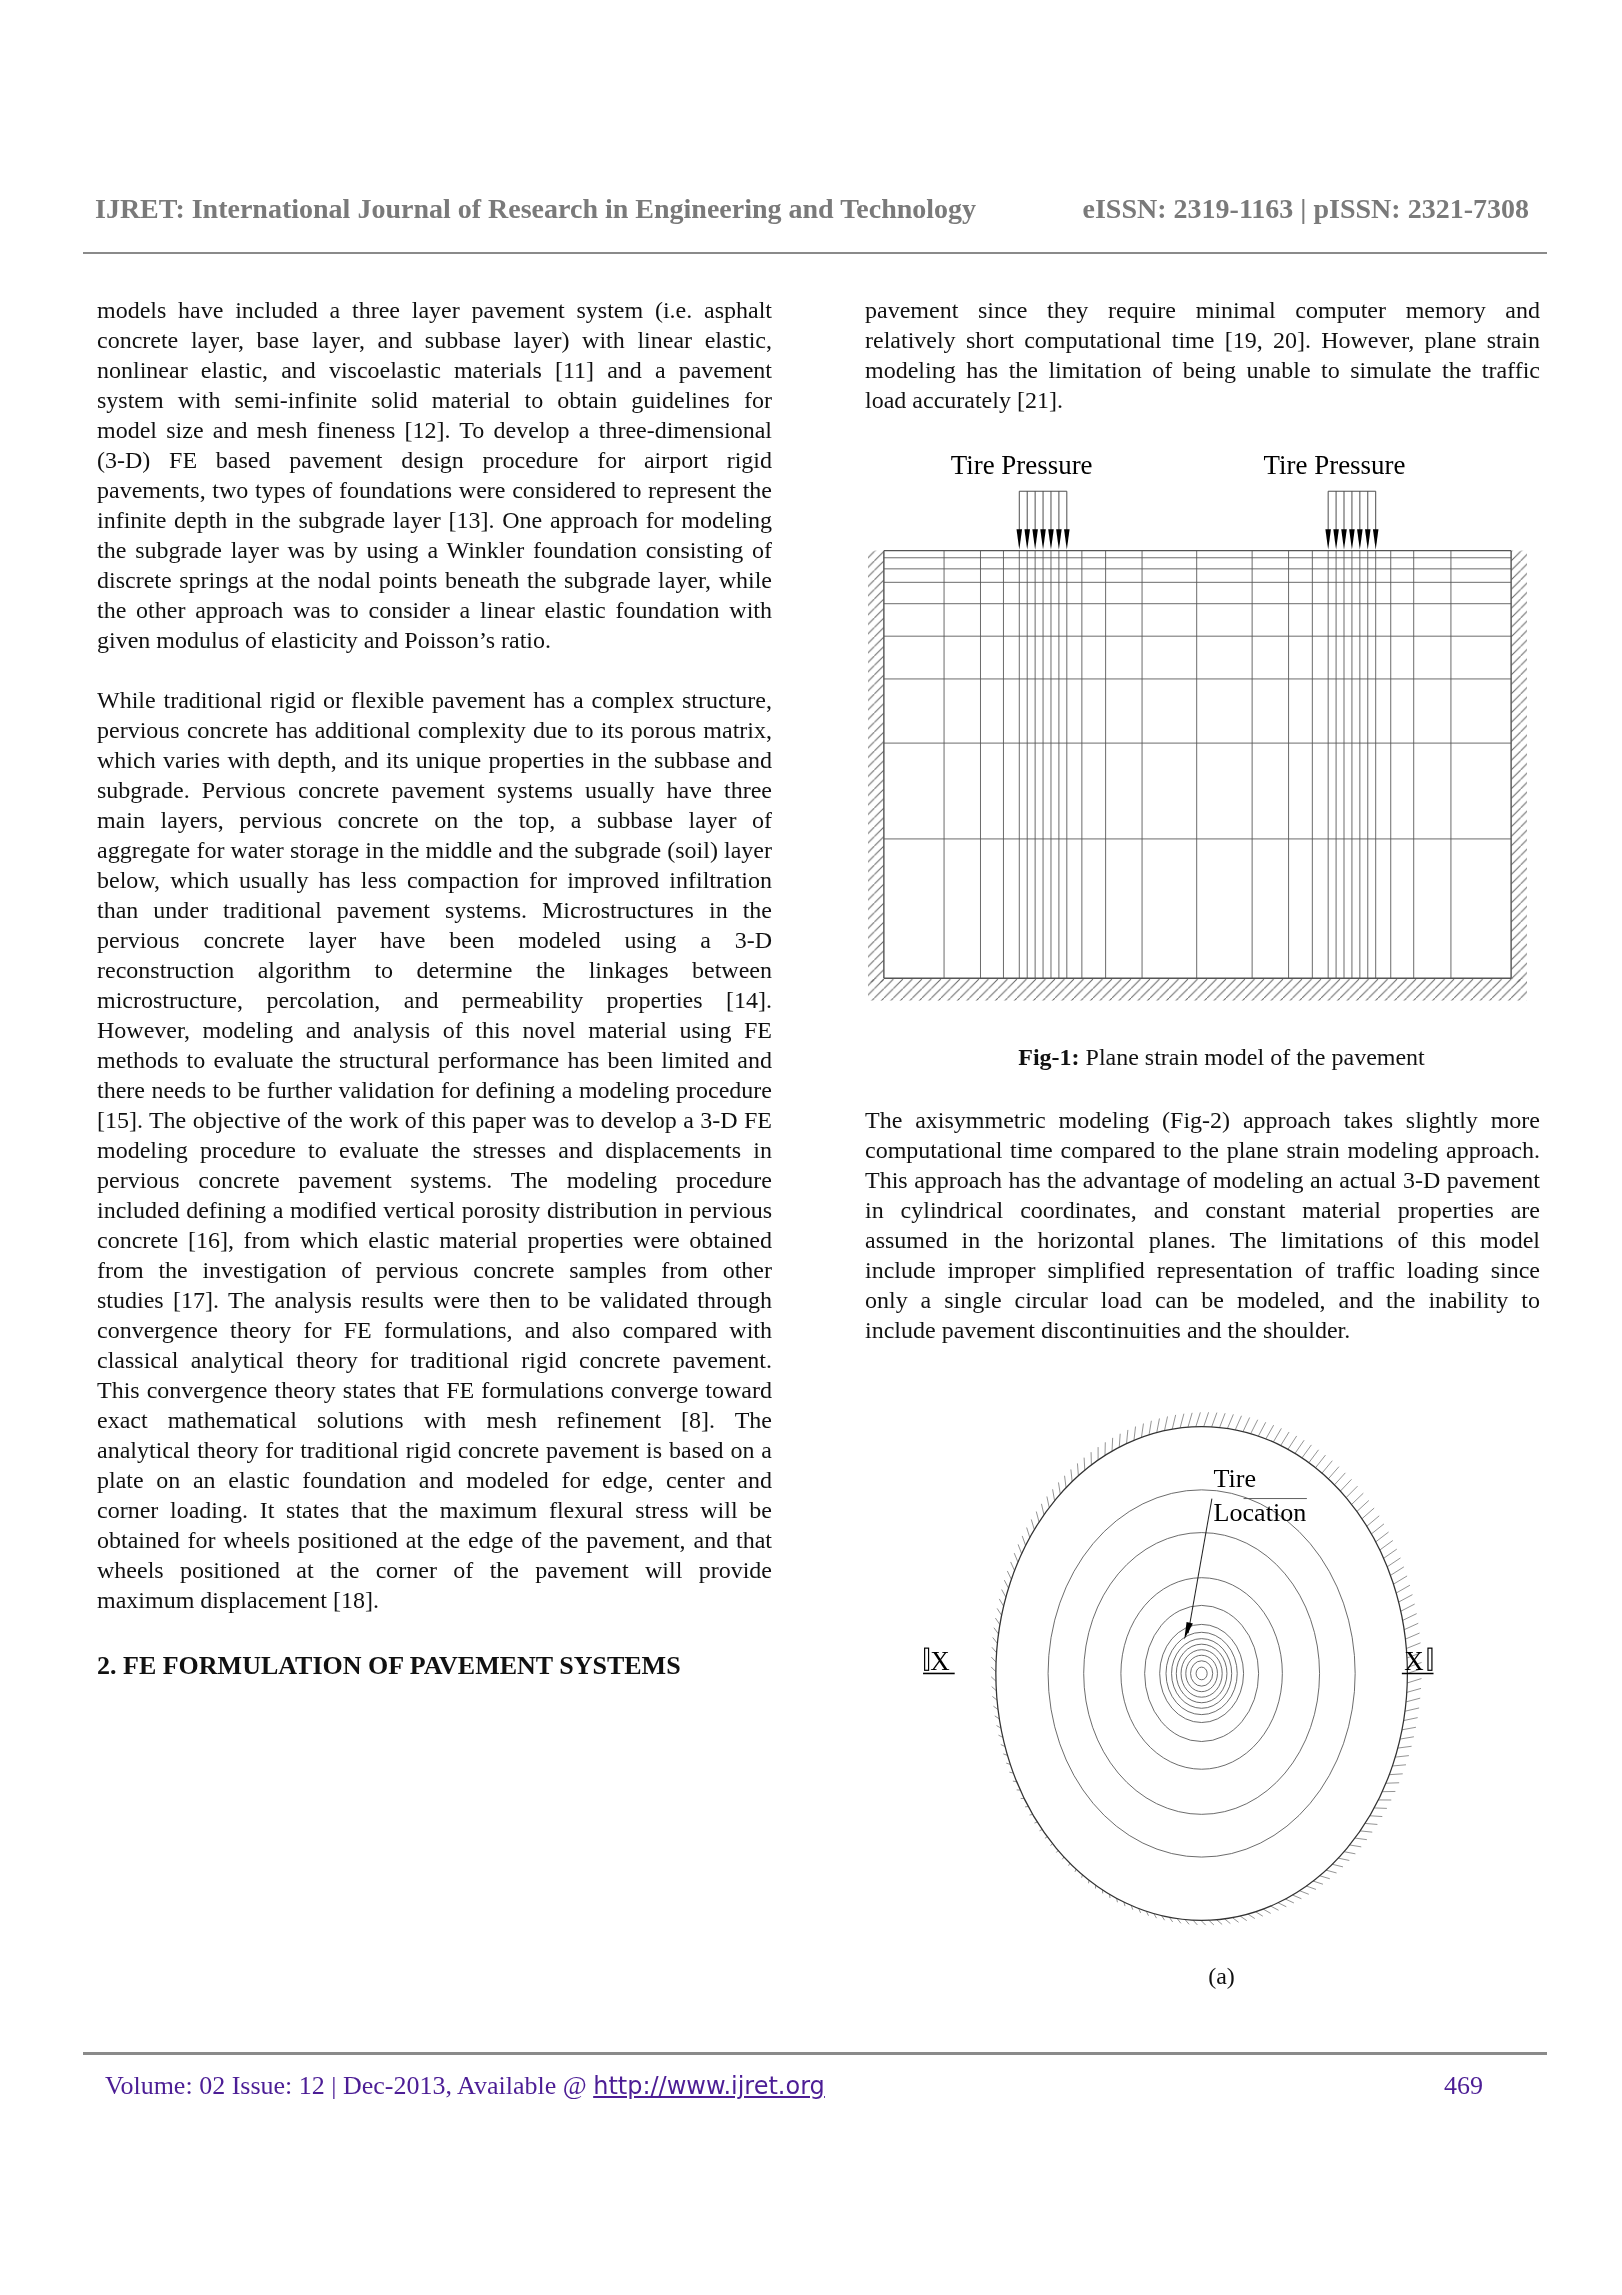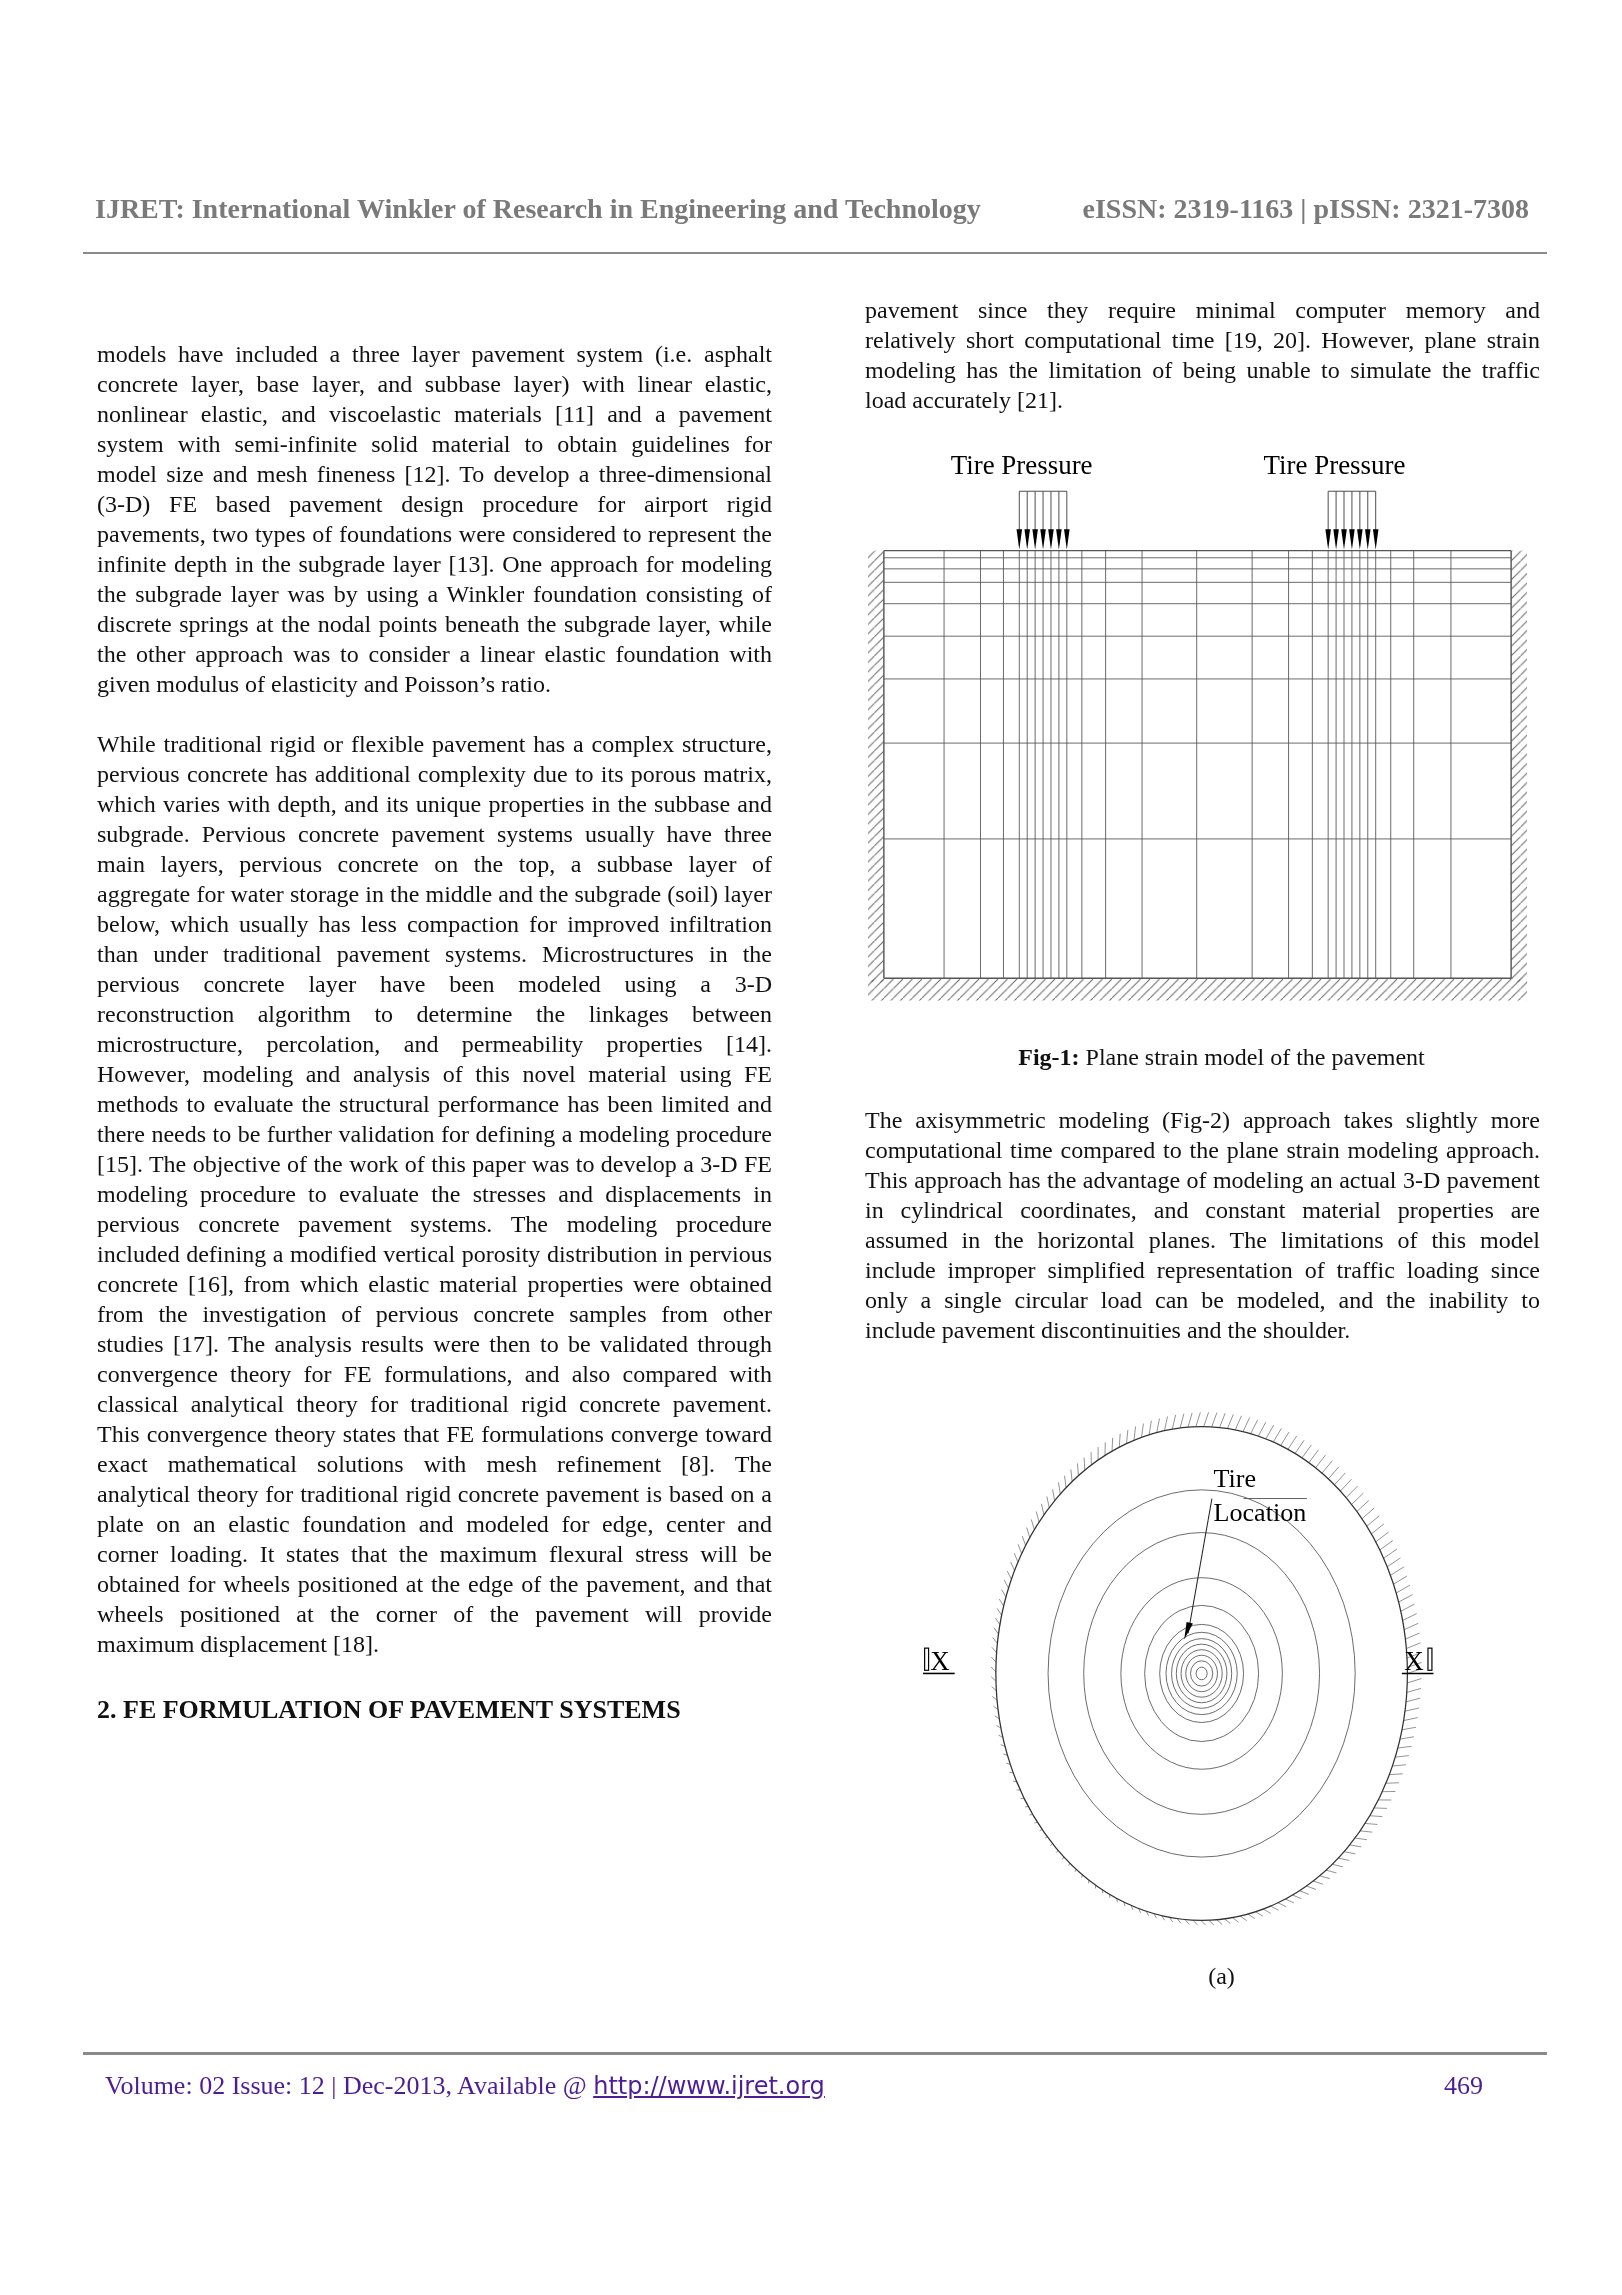--- a/index.html
+++ b/index.html
@@ -5,37 +5,37 @@
   html, body { margin:0; padding:0; background:#ffffff; }
   body { width:1622px; height:2295px; position:relative; overflow:hidden;
          font-family:"Liberation Serif", "DejaVu Serif", serif; color:#111; }
   .header { position:absolute; left:95px; top:193px; width:1434px;
             font-size:28px; font-weight:bold; color:#7a7a7a; white-space:nowrap; }
   .header .issn { position:absolute; right:0; top:0; }
   .rule { position:absolute; left:83px; width:1464px; height:2.4px; background:#8a8a8a; }
   .col { position:absolute; width:675px; font-size:24px; line-height:30px; text-align:justify; }
   .col p { margin:0; }
   .gap { height:30px; }
-  .left { left:97px; top:295px;margin-top:44px; }
+  .left { left:97px; top:295px; }
   .right-top { left:865px; top:295px; }
   .right-mid { left:865px; top:1105px; }
   h2 { margin:0; font-size:26px; font-weight:bold; line-height:32px; }
   .caption { position:absolute; left:884px; width:675px; text-align:center; font-size:24px; }
   .caption b { font-weight:bold; }
   .footer { position:absolute; left:105px; top:2071px; width:1378px; font-size:26px;
             font-weight:normal; color:#4c1d95; white-space:nowrap; }
   .footer .url { text-decoration:underline; font-family:"DejaVu Sans", sans-serif; font-size:24px; }
   .footer .page { position:absolute; right:0; top:0; }
   svg text { font-family:"Liberation Serif", "DejaVu Serif", serif; }
 </style>
 </head>
 <body>
 
 <div class="header">
-  <span>IJRET: International Winkler of Research in Engineering and Technology</span>
+  <span>IJRET: International Journal of Research in Engineering and Technology</span>
   <span class="issn">eISSN: 2319-1163 | pISSN: 2321-7308</span>
 </div>
 <div class="rule" style="top:252px;"></div>
 
 <div class="col left">
   <p>models have included a three layer pavement system (i.e. asphalt concrete layer, base layer, and subbase layer) with linear elastic, nonlinear elastic, and viscoelastic materials [11] and a pavement system with semi-infinite solid material to obtain guidelines for model size and mesh fineness [12]. To develop a three-dimensional (3-D) FE based pavement design procedure for airport rigid pavements, two types of foundations were considered to represent the infinite depth in the subgrade layer [13]. One approach for modeling the subgrade layer was by using a Winkler foundation consisting of discrete springs at the nodal points beneath the subgrade layer, while the other approach was to consider a linear elastic foundation with given modulus of elasticity and Poisson’s ratio.</p>
   <div class="gap"></div>
   <p>While traditional rigid or flexible pavement has a complex structure, pervious concrete has additional complexity due to its porous matrix, which varies with depth, and its unique properties in the subbase and subgrade.  Pervious concrete pavement systems usually have three main layers, pervious concrete on the top, a subbase layer of aggregate for water storage in the middle and the subgrade (soil) layer below, which usually has less compaction for improved infiltration than under traditional pavement systems.  Microstructures in the pervious concrete layer have been modeled using a 3-D reconstruction algorithm to determine the linkages between microstructure, percolation, and permeability properties [14]. However, modeling and analysis of this novel material using FE methods to evaluate the structural performance has been limited and there needs to be further validation for defining a modeling procedure [15]. The objective of the work of this paper was to develop a 3-D FE modeling procedure to evaluate the stresses and displacements in pervious concrete pavement systems. The modeling procedure included defining a modified vertical porosity distribution in pervious concrete [16], from which elastic material properties were obtained from the investigation of pervious concrete samples from other studies [17]. The analysis results were then to be validated through convergence theory for FE formulations, and also compared with classical analytical theory for traditional rigid concrete pavement. This convergence theory states that FE formulations converge toward exact mathematical solutions with mesh refinement [8]. The analytical theory for traditional rigid concrete pavement is based on a plate on an elastic foundation and modeled for edge, center and corner loading. It states that the maximum flexural stress will be obtained for wheels positioned at the edge of the pavement, and that wheels positioned at the corner of the pavement will provide maximum displacement [18].</p>
   <div style="height:35px"></div>
   <h2>2. FE FORMULATION OF PAVEMENT SYSTEMS</h2>

